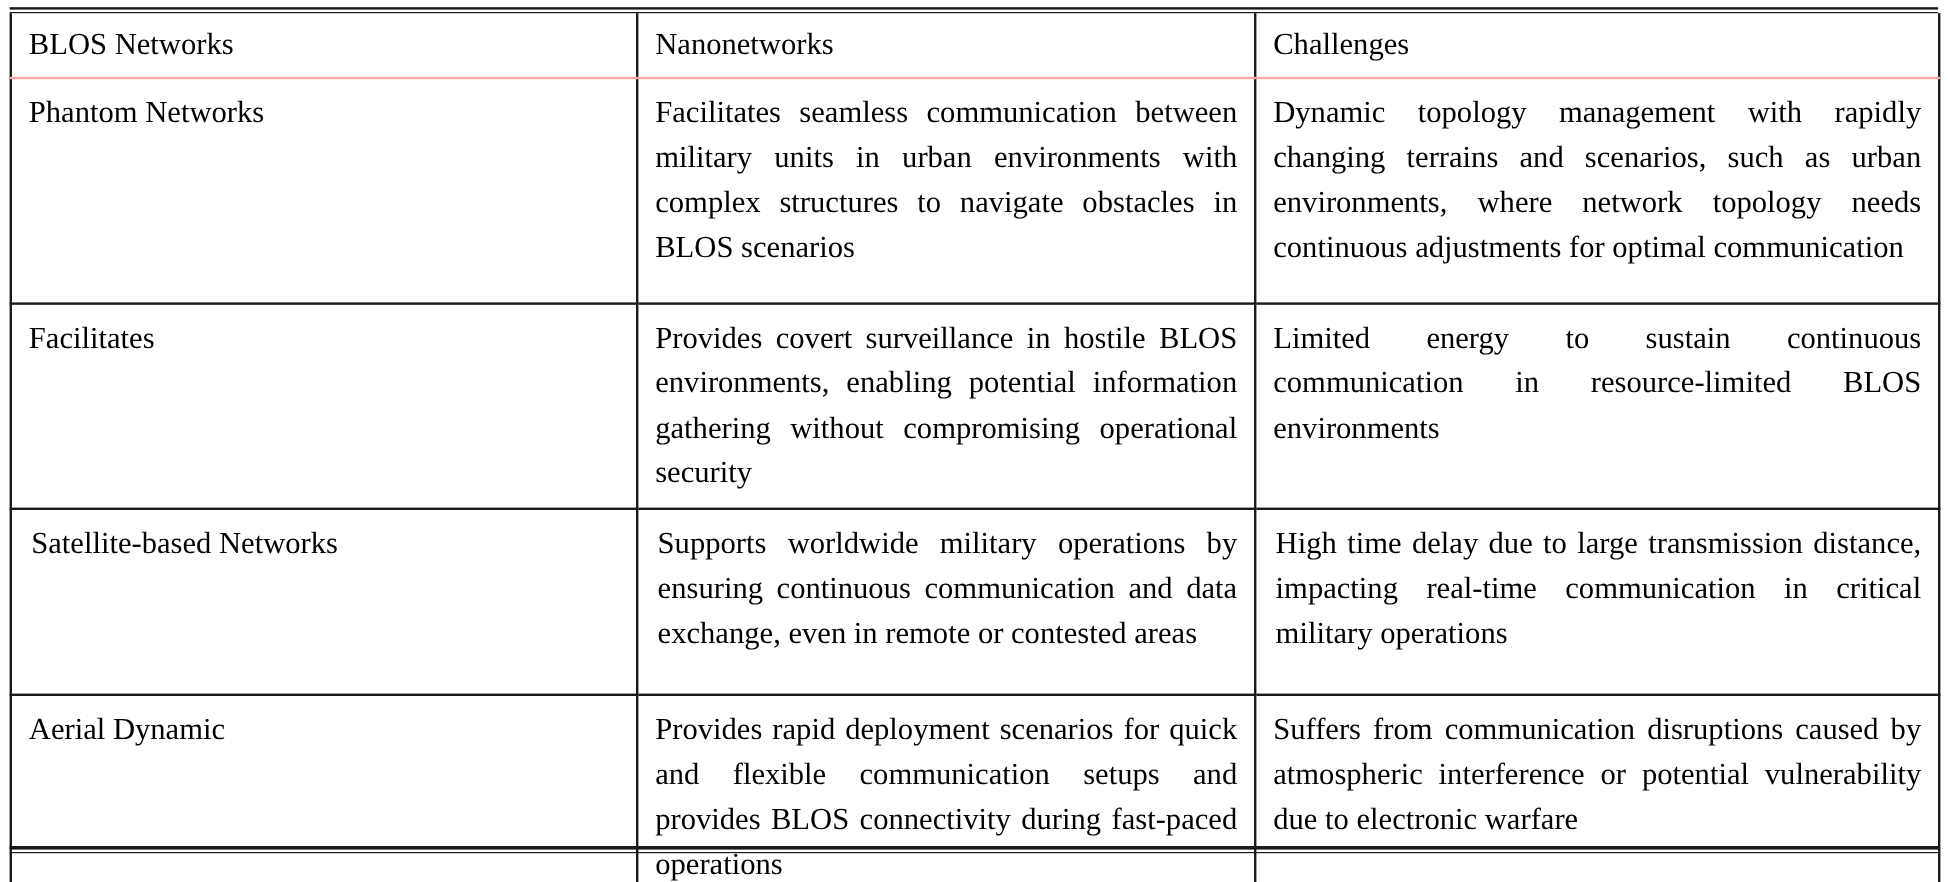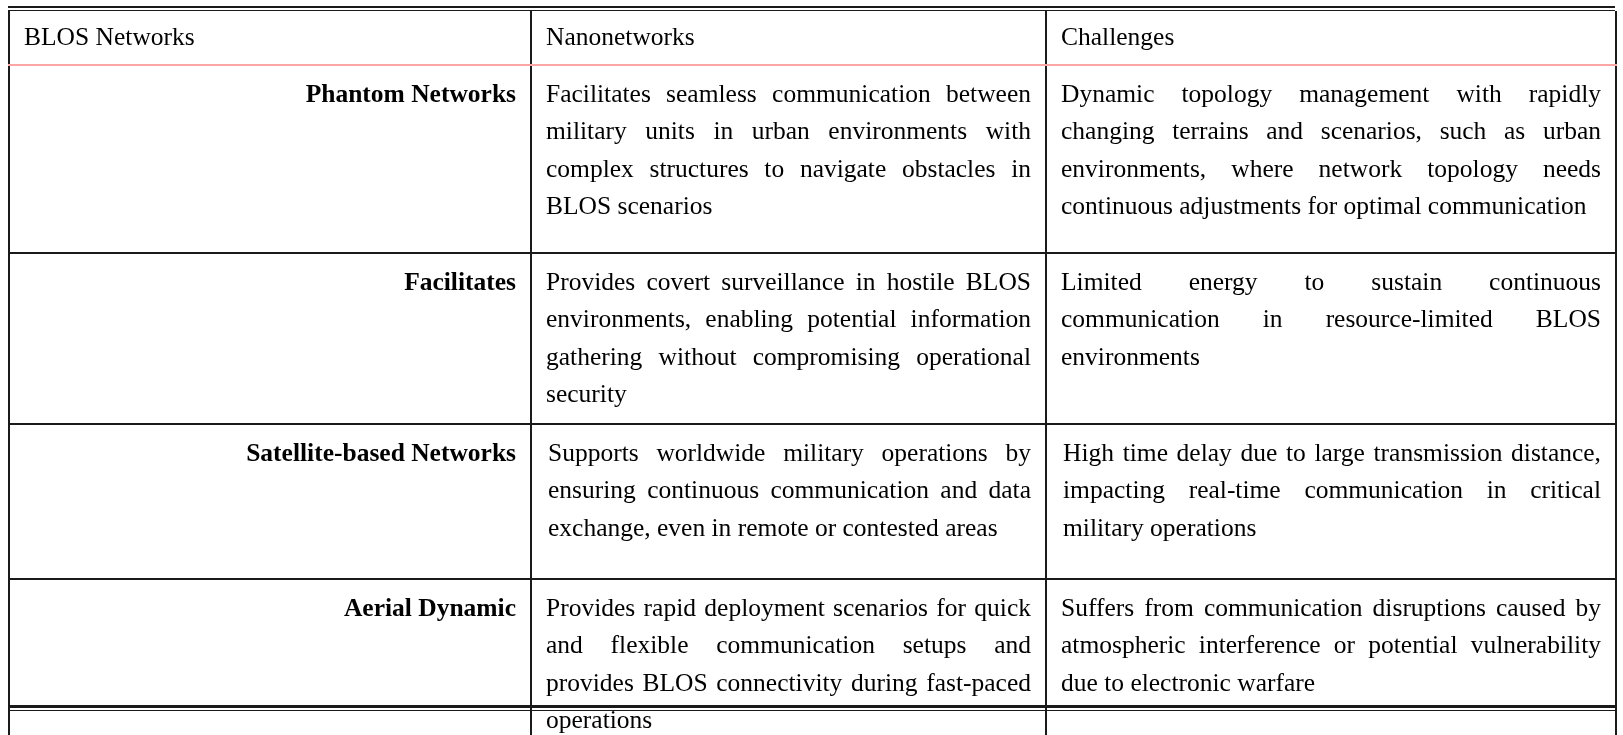--- a/index.html
+++ b/index.html
@@ -82,22 +82,22 @@
 
   
   table.blos-table tbody tr td {
     border-bottom: 2px solid #1a1a1a;
   }
   table.blos-table tbody tr:last-child td {
     border-bottom: none;
   }
 
   td.col-name {
-    font-weight: bold;
-    text-align: right;
+    font-weight: normal;
+    text-align: left;
     white-space: nowrap;
   }
   td.col-body {
     text-align: justify;
     text-justify: inter-word;
     hyphens: auto;
     margin-left: 44px;
     -webkit-hyphens: auto;
   }
 

